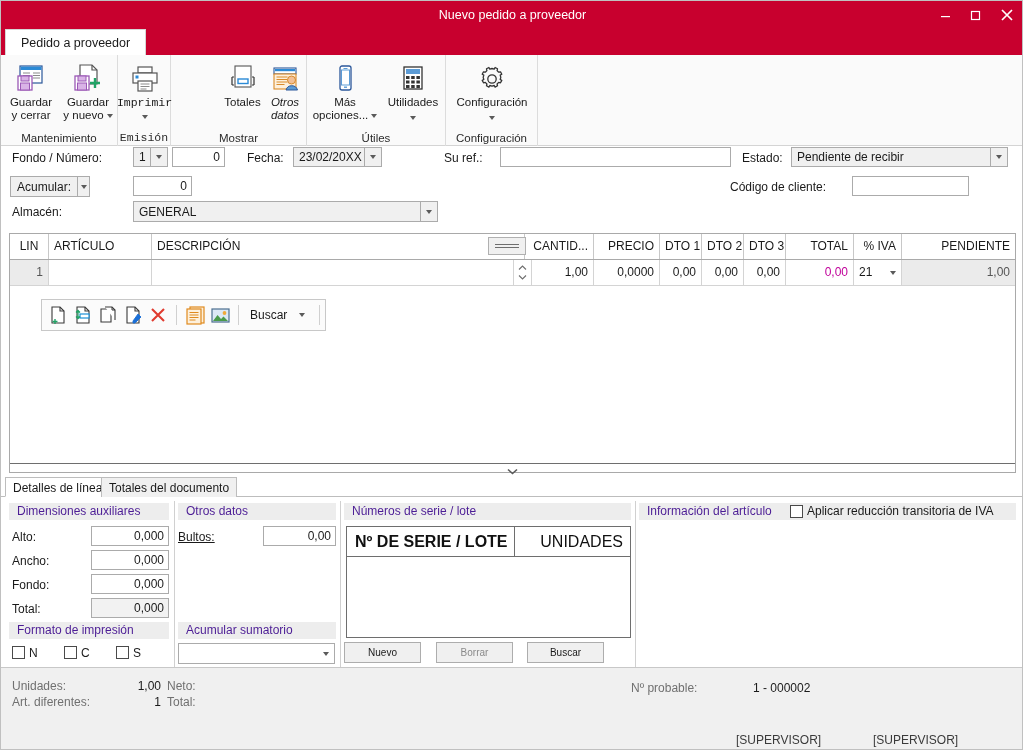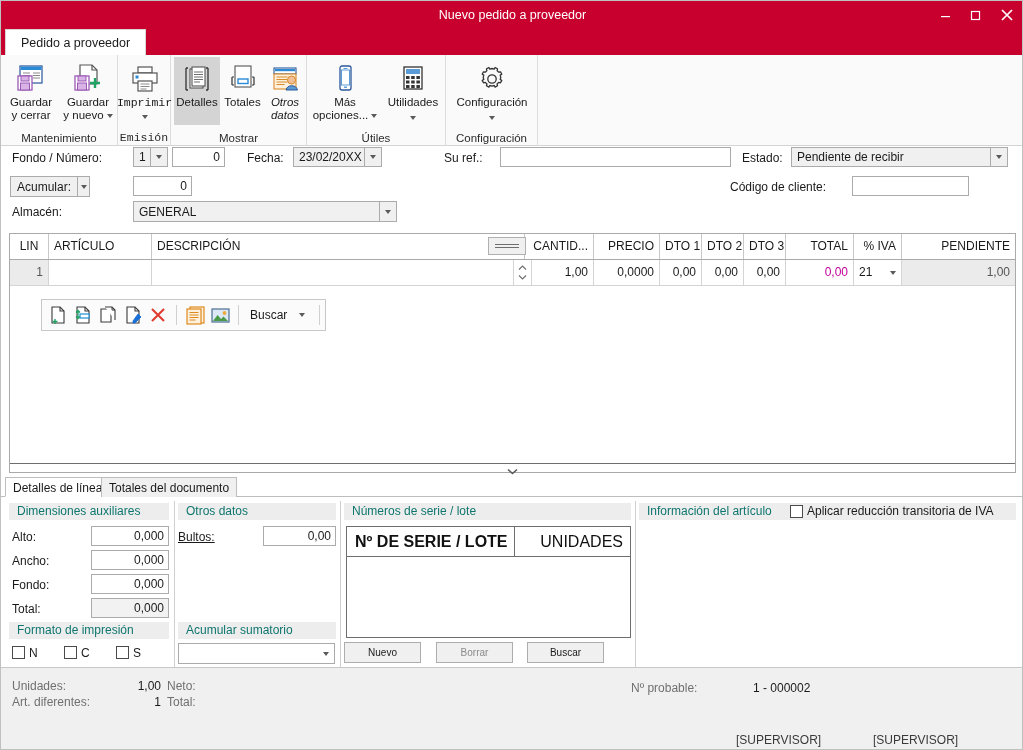--- a/index.html
+++ b/index.html
@@ -251,21 +251,21 @@
     background: #f0f0f0;
   }
   .btab.active { background: #ffffff; border-bottom: 1px solid #ffffff; }
 
   
   .panel-title {
     position: absolute;
     height: 17px; line-height: 17px;
     background: #ededed;
     font-size: 12px;
-    color: #0f766e;
+    color: #4c1d95;
     padding-left: 8px;
     white-space: nowrap;
   }
   .vdiv { position: absolute; width: 1px; background: #d0d0d0; }
 
   .cbx {
     position: absolute;
     width: 13px; height: 13px;
     border: 1px solid #4a4a4a;
     background: #fff;
@@ -391,33 +391,20 @@
               </g>
           </svg>
         </div>
         <div class="lbl">Imprimir</div>
         <div class="dd"><span class="caret-d"></span></div>
       </div>
       <div class="rgroup-label">Emisión</div>
     </div>
 
     <div class="rgroup" style="left:170px;width:136px;">
-      <div class="rbtn sel" style="left:3px;width:46px;height:68px;">
-        <div class="ico">
-          <svg width="30" height="30" viewBox="0 0 30 30">
-            <path d="M4 4v22M6 4h-2M6 26h-2M26 4v22M24 4h2M24 26h2" stroke="#333" stroke-width="1.3" fill="none"></path>
-            <rect x="8" y="5" width="13" height="19" fill="#fff" stroke="#555" stroke-width="1.1"></rect>
-            <rect x="10" y="3" width="13" height="19" fill="#fff" stroke="#555" stroke-width="1.1"></rect>
-            <g stroke="#6d6d6d" stroke-width="1">
-                <path d="M12 8h9M12 10.5h9M12 13h9M12 15.5h9M12 18h6"></path>
-              </g>
-          </svg>
-        </div>
-        <div class="lbl">Detalles</div>
-      </div>
       <div class="rbtn" style="left:49px;width:45px;">
         <div class="ico">
           <svg width="30" height="30" viewBox="0 0 30 30">
             <rect x="7" y="2" width="16" height="21" fill="#fff" stroke="#555" stroke-width="1.1"></rect>
             <rect x="10" y="15" width="10" height="4.5" fill="#fff" stroke="#2b8ad6" stroke-width="1.4"></rect>
             <path d="M4 13v8M6 13h-2M6 21h-2M26 13v8M24 13h2M24 21h2" stroke="#333" stroke-width="1.2" fill="none"></path>
           </svg>
         </div>
         <div class="lbl">Totales</div>
       </div>
@@ -531,21 +518,21 @@
       <div class="barrow">
           <span class="caret-d"></span>
         </div>
     </div>
     <input class="inp num" style="left: 132px; top: 29px; width: 59px; height: 20px;" value="0">
 
     <div class="lab" style="left:729px; top:33px;">Código de cliente:</div>
     <input class="inp" style="left: 851px; top: 29px; width: 117px; height: 20px;" value="">
 
     <div class="lab" style="left:11px; top:58px;">Almacén:</div>
-    <div class="combo" style="left:132px; top:54px; width:264px; height:21px;">
+    <div class="combo" style="left:132px; top:54px; width:305px; height:21px;">
       <div class="ctext">GENERAL</div>
       <div class="carrow">
           <span class="caret-d"></span>
         </div>
     </div>
   </div>
 
   <div class="grid">
     <div class="grid-head">
       <div class="gh" style="left:0;   width:39px;  text-align:center;">LIN</div>

